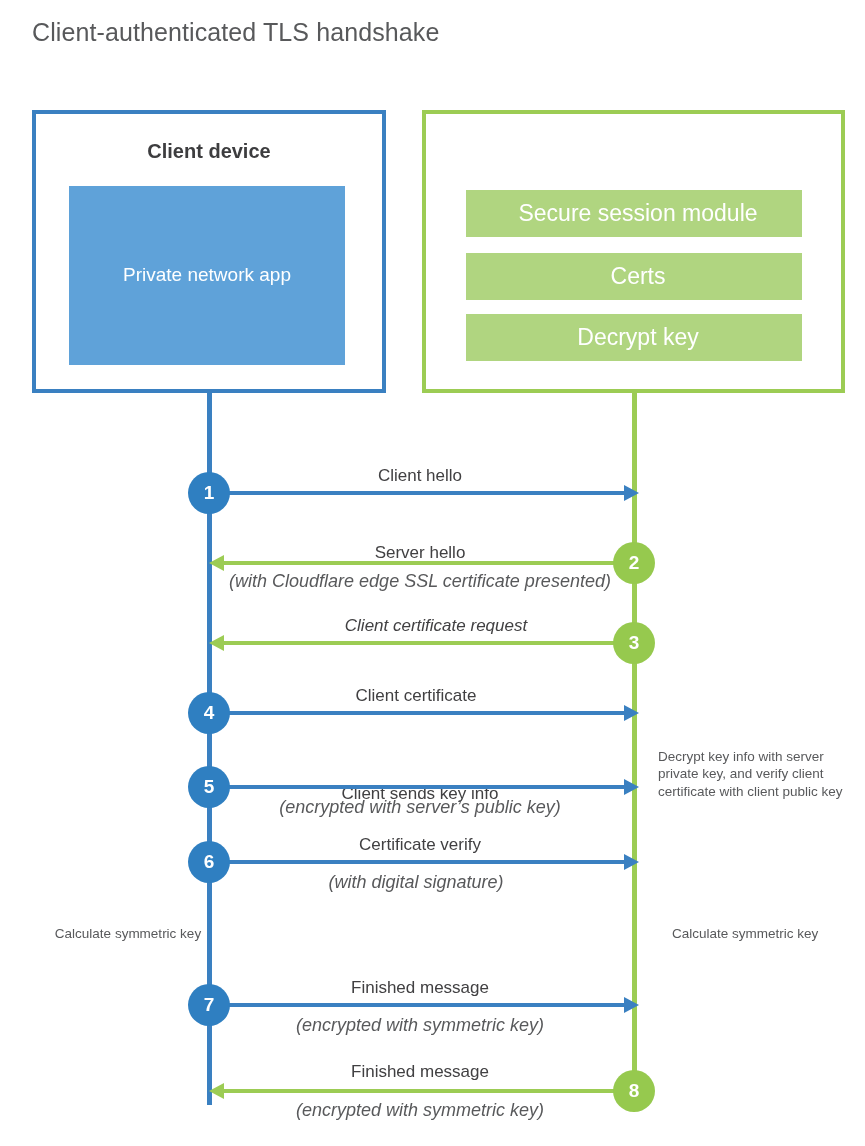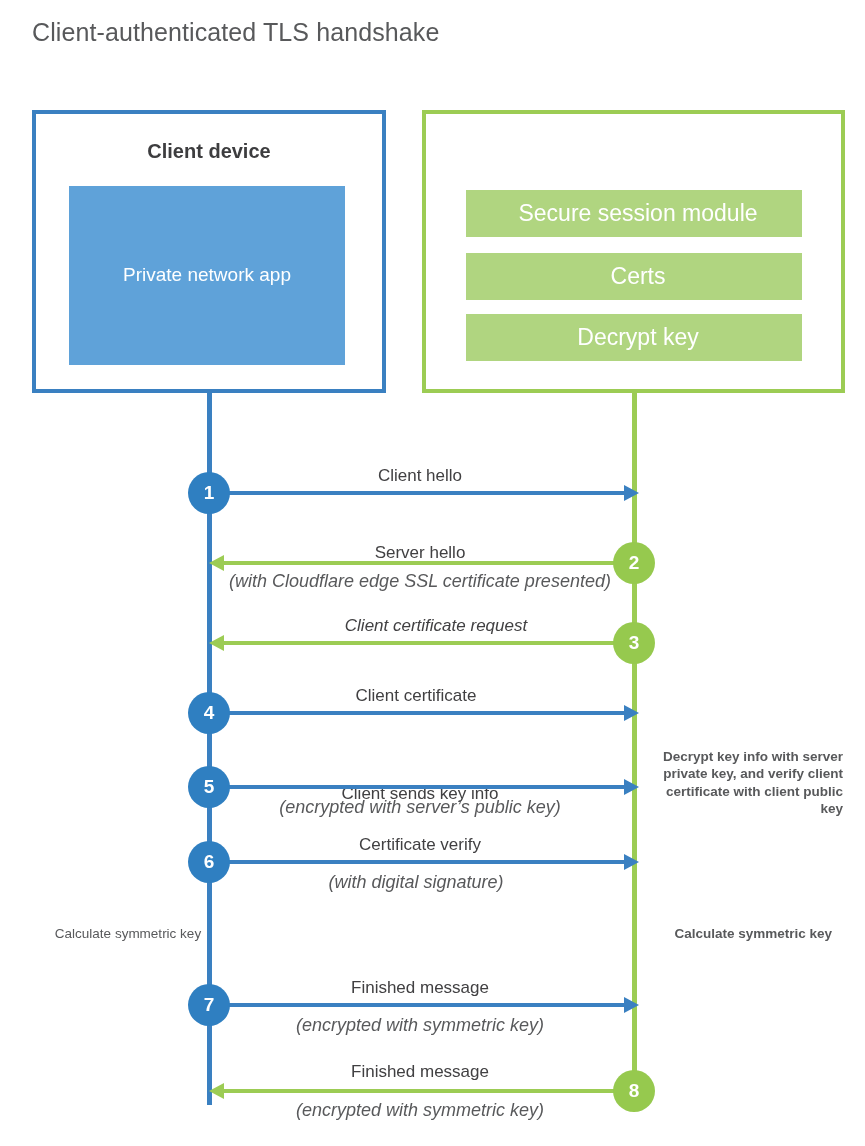--- a/index.html
+++ b/index.html
@@ -69,21 +69,21 @@
   }
   .msg-sub {
     position: absolute; text-align: center; color: #58595b;
     font-size: 18px; white-space: nowrap; font-style: italic;
   }
 
   .side-note {
     position: absolute; color: #58595b; font-size: 13.5px; line-height: 1.28;
   }
   .side-note.left-note { text-align: center; }
-  .side-note.right-note { text-align: right; font-weight: bold; }
+  .side-note.right-note { text-align: left; }
 </style>
 </head>
 <body>
 
 <div id="stage">
 
   <div id="page-title">Client-authenticated TLS handshake</div>
 
   <div class="party-box" id="client-box">
     <div class="party-title">Client device</div>

